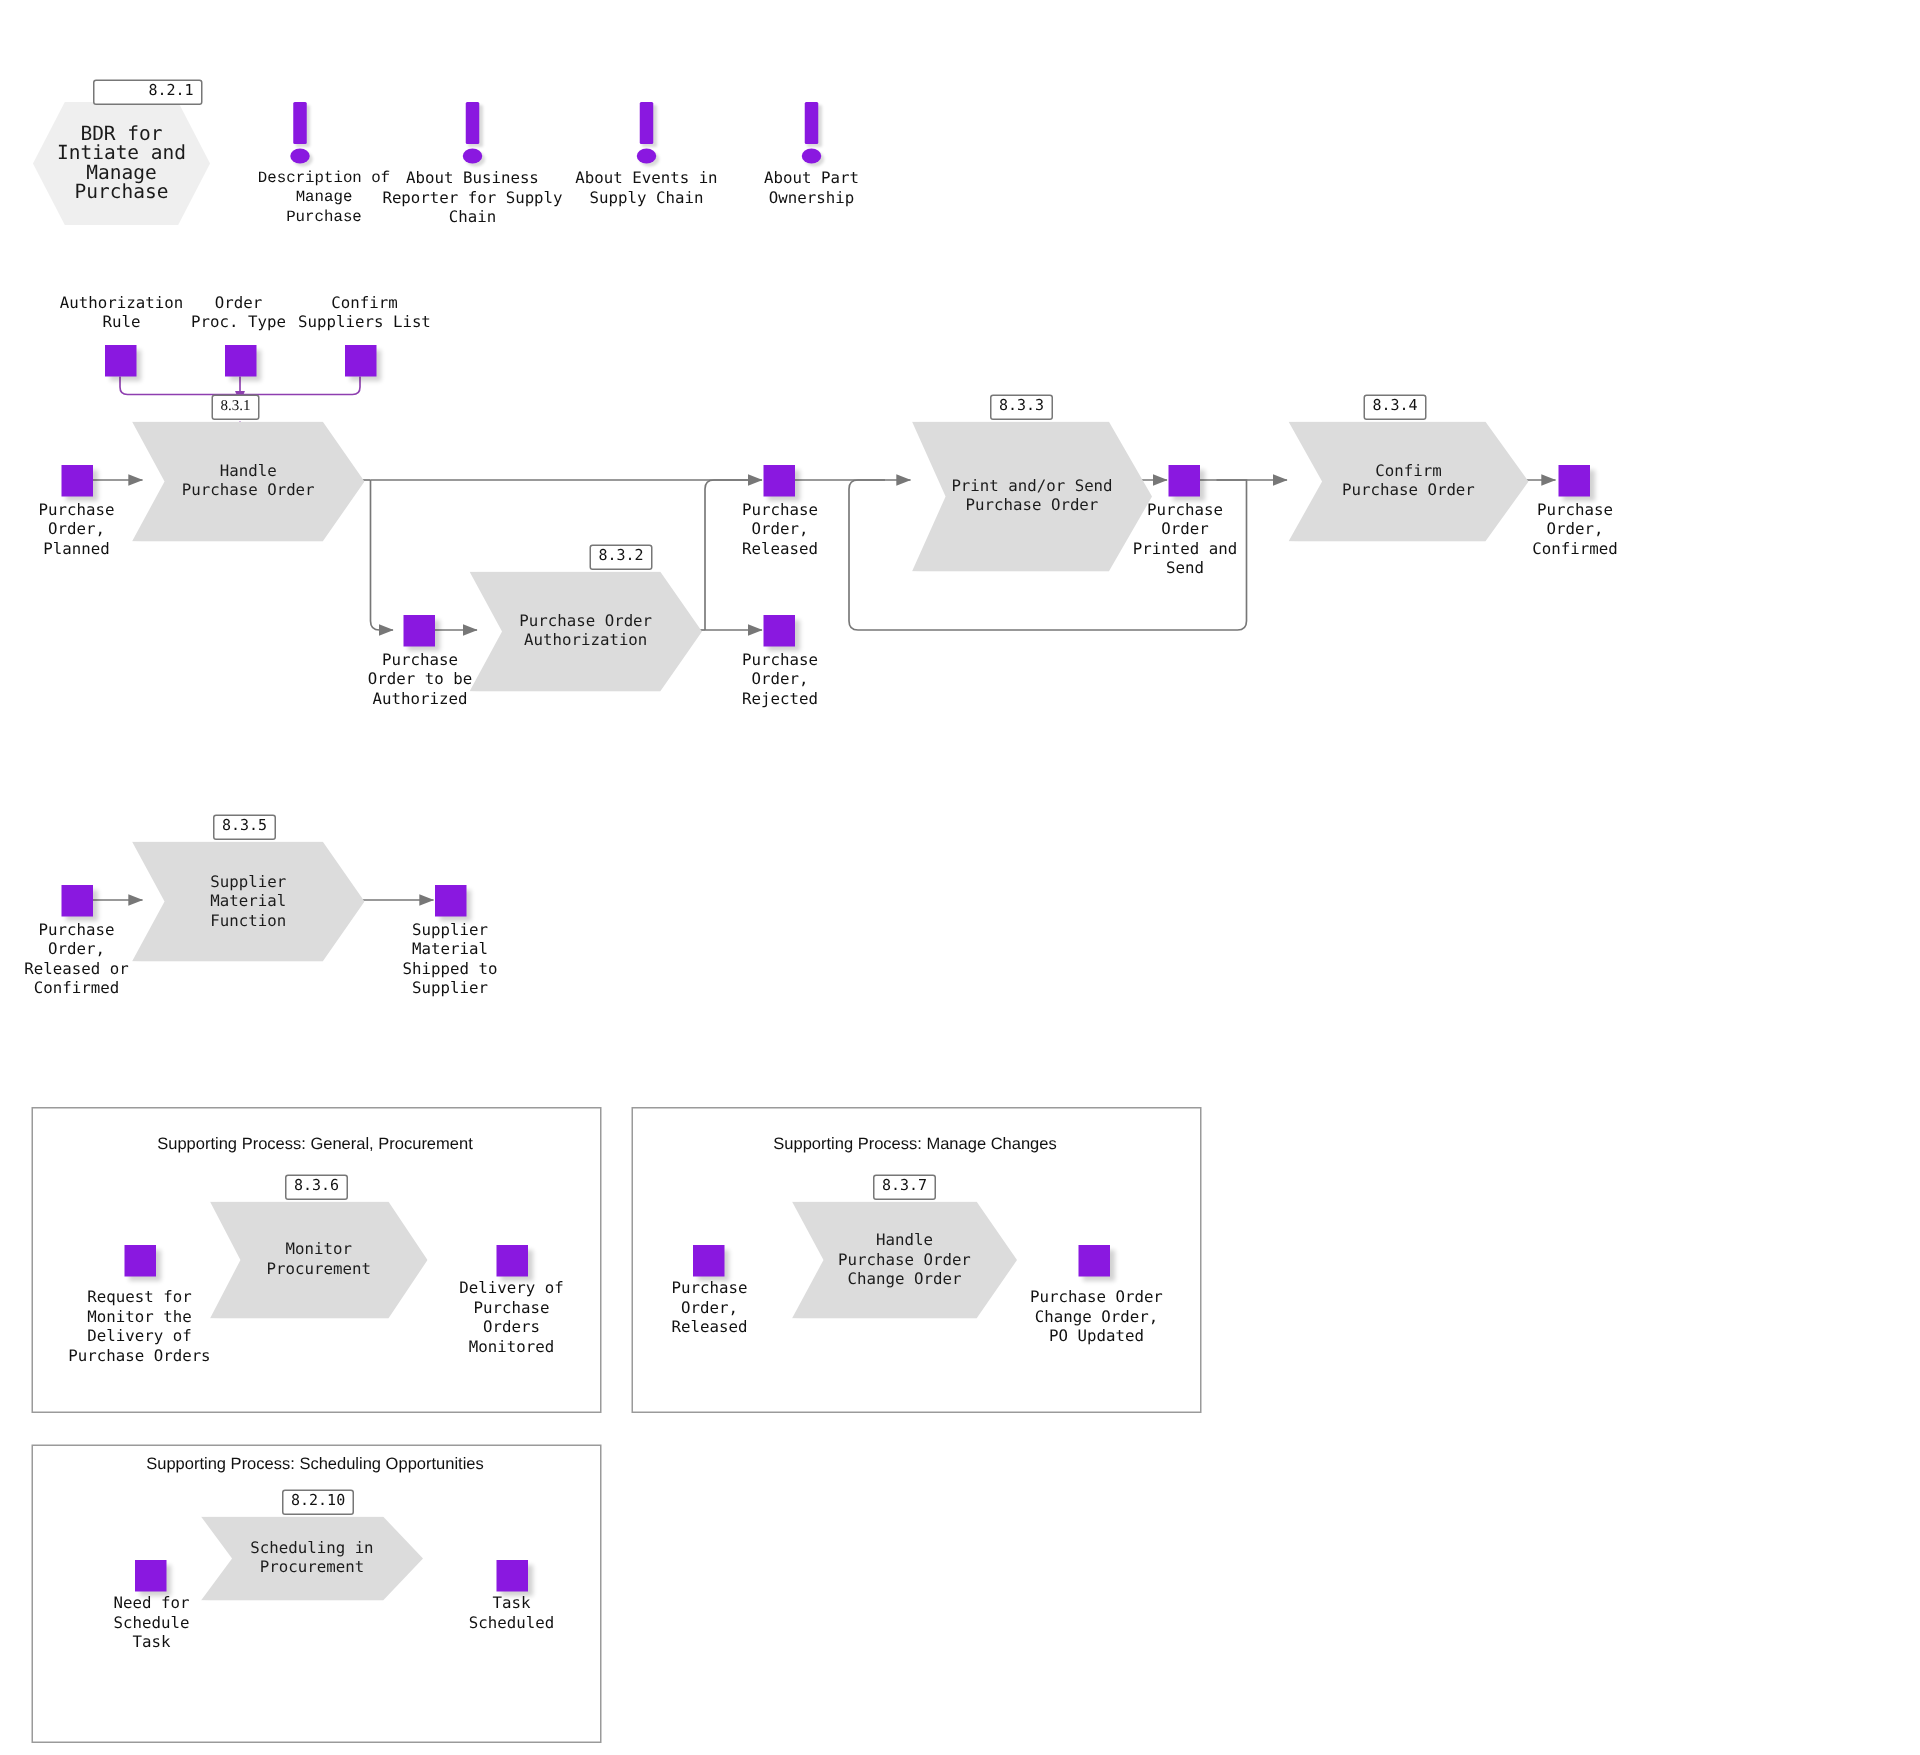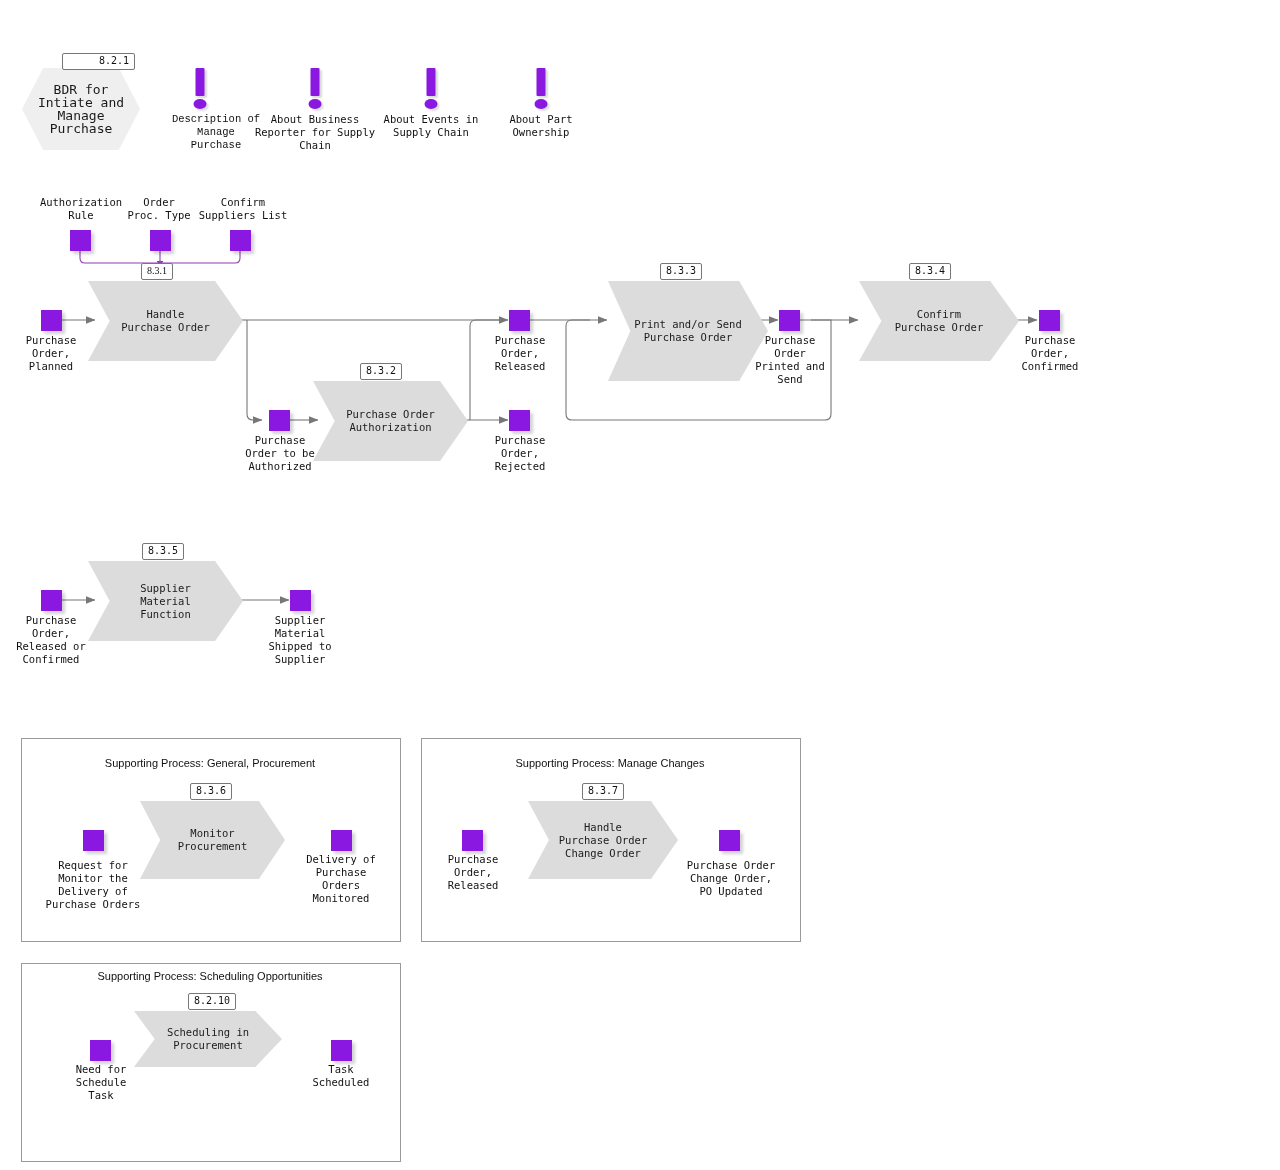--- a/index.html
+++ b/index.html
@@ -208,21 +208,21 @@
   <div class="chev" style="left:88px;top:281px;width:155px;height:80px;">
     <div class="ctext">Handle
 Purchase Order</div>
   </div>
 
   <div class="dataobj" style="left:41px;top:310px;"></div>
   <div class="lbl" style="left:11px;top:334px;width:80px;">Purchase
 Order,
 Planned</div>
 
-  <div class="idtag" style="left:360px;top:363px;">8.3.2</div>
+  <div class="idtag" style="left:393px;top:363px;">8.3.2</div>
   <div class="chev" style="left:313px;top:381px;width:155px;height:80px;">
     <div class="ctext">Purchase Order
 Authorization</div>
   </div>
 
   <div class="dataobj" style="left:269px;top:410px;"></div>
   <div class="lbl" style="left:234px;top:434px;width:92px;">Purchase
 Order to be
 Authorized</div>
 

